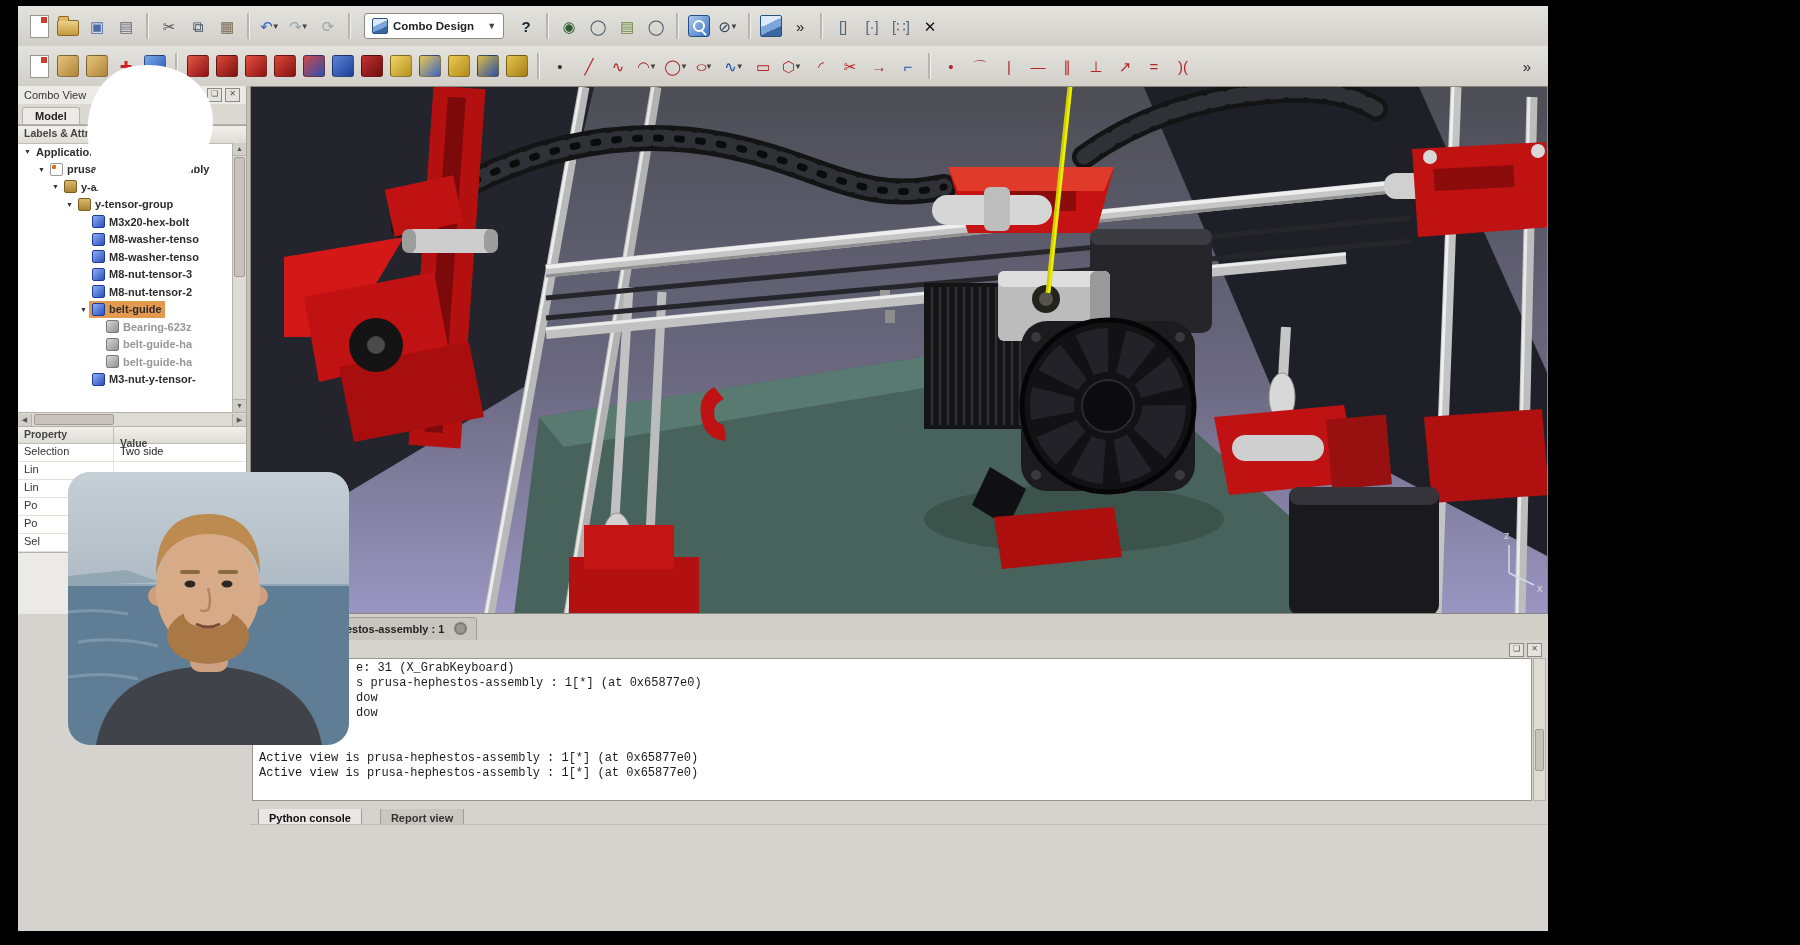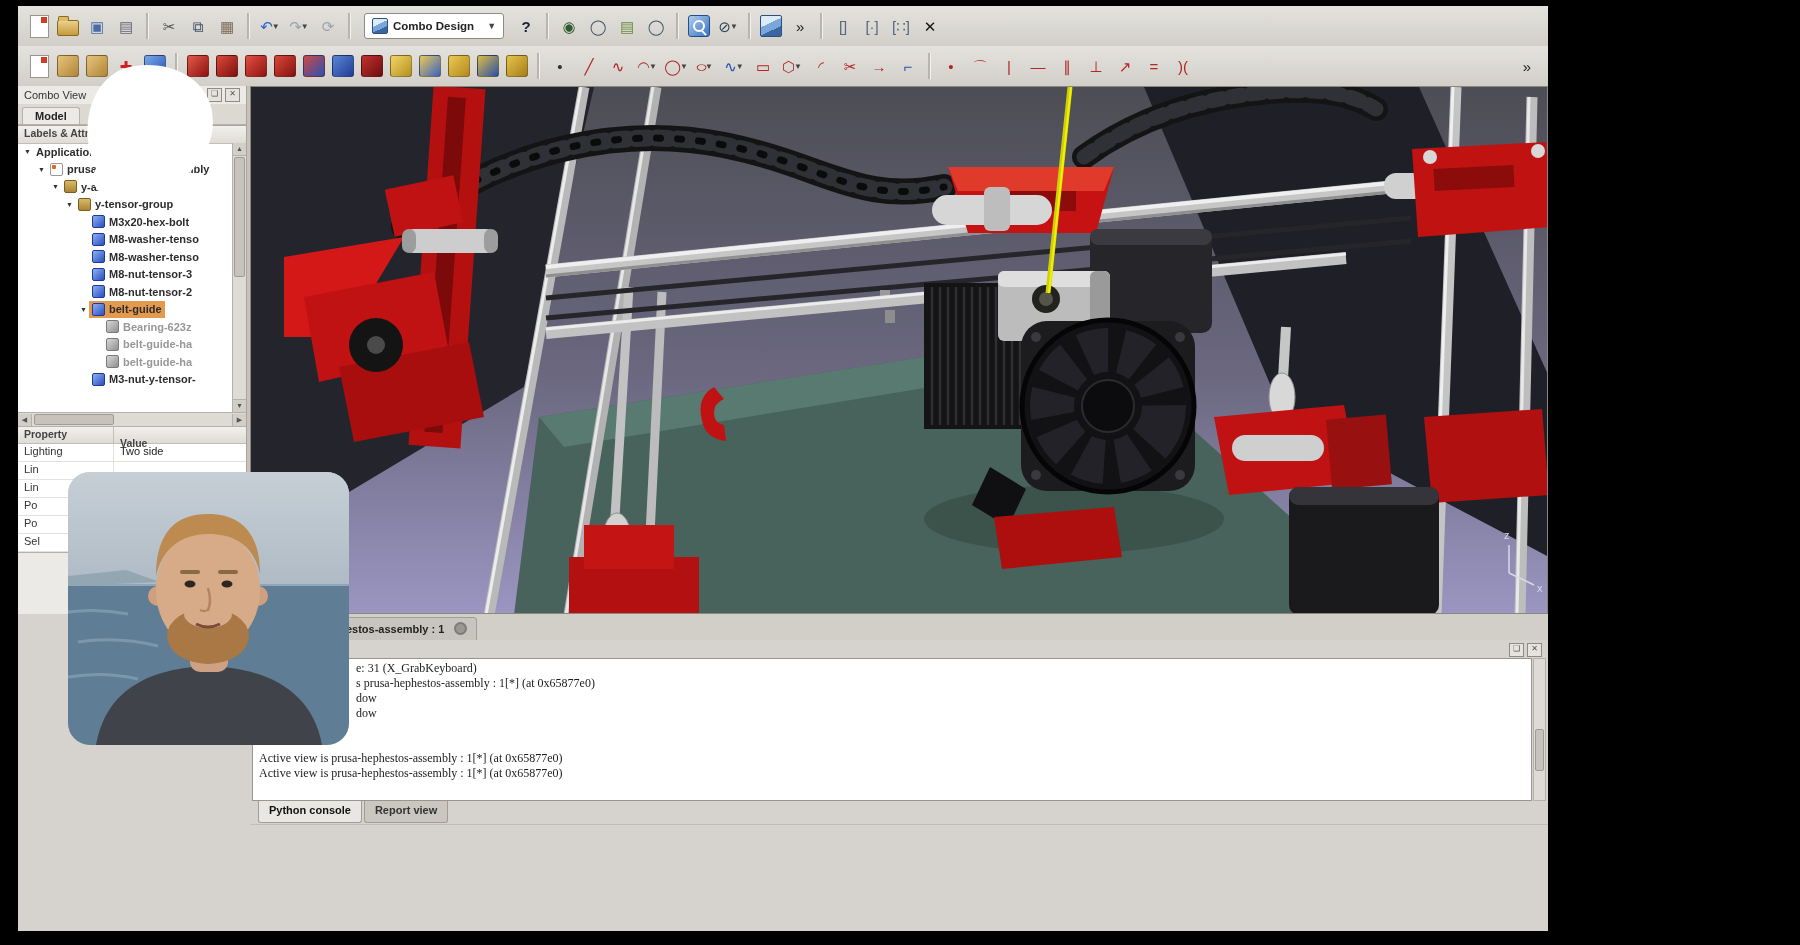--- a/index.html
+++ b/index.html
@@ -83,25 +83,25 @@
   #viewport svg{display:block}
   #vtabs{position:absolute;left:232px;right:0;top:608px;height:26px;background:#d2cfc9;border-bottom:1px solid #b5b1aa;display:flex;align-items:center;padding-left:8px}
   .vtab{display:flex;align-items:center;gap:5px;background:#c8c5bf;border:1px solid #a29e97;border-radius:3px 3px 0 0;height:22px;margin-top:3px;padding:0 9px;font-size:11px;font-weight:bold;color:#222}
   .vtab .ti{margin-right:0}
   .vtab-close{width:13px;height:13px;border-radius:50%;background:#9a9792;border:2px solid #7e7b76;box-sizing:border-box;margin-left:5px}
 
   
   #console{position:absolute;left:232px;right:0;top:634px;bottom:0;background:#d6d3ce}
   #console-head{height:18px;position:relative}
   #console-head .wbtns{position:absolute;right:6px;top:3px}
-  #console-out{position:absolute;left:2px;right:16px;top:18px;height:143px;background:#fff;border:1px solid #9a968f;font-family:Liberation Serif, serif;font-size:12px;line-height:15px;color:#1c1c1c;overflow:hidden;padding-top:2px;box-sizing:border-box}
+  #console-out{position:absolute;left:2px;right:16px;top:18px;height:143px;background:#fff;border:1px solid #9a968f;font-family:Liberation Mono, monospace;font-size:12px;line-height:15px;color:#1c1c1c;overflow:hidden;padding-top:2px;box-sizing:border-box}
   .cline{white-space:pre}
   #console-vscroll{position:absolute;right:2px;top:18px;height:143px;width:13px;background:#dedbd5;border:1px solid #b5b1aa;box-sizing:border-box}
   #console-vscroll .sthumb{top:70px;height:40px}
-  #console-tabs{position:absolute;left:2px;top:161px;height:22px;display:flex;gap:2px;padding-left:6px}
+  #console-tabs{position:absolute;left:2px;top:169px;height:22px;display:flex;gap:18px;padding-left:6px}
   .ctab{font-size:11px;font-weight:bold;color:#333;background:#cac7c1;border:1px solid #a29e97;border-top:none;border-radius:0 0 3px 3px;padding:3px 10px 0 10px}
   .ctab.active{background:#e9e7e3;color:#111}
   #console-status{position:absolute;left:0;right:0;top:184px;bottom:0;background:#d6d3ce;border-top:1px solid #c2beb7}
 
   
   #blob{position:absolute;left:86px;top:64px;width:128px;height:126px;background:#fff;border-radius:44% 56% 58% 42%/58% 46% 54% 42%;transform:rotate(-12deg)}
   #blob-tail{position:absolute;left:94px;top:156px;width:48px;height:42px;background:#fff;border-radius:50% 50% 62% 38%/55% 45% 58% 42%;transform:rotate(18deg)}
   #webcam{position:absolute;left:68px;top:472px;width:281px;height:273px;border-radius:22px;overflow:hidden;background:#b9c3cc}
 </style>
 </head>
@@ -468,21 +468,21 @@
       <div class="hthumb"></div>
       <div style="flex:1"></div>
       <div class="harr" style="border-left:1px solid #b5b1aa;border-right:none">▶</div>
     </div>
     <div id="prop-hdr">
       <div class="c1">Property</div>
       <div class="c2">Value</div>
     </div>
     <div id="prop-rows">
         <div class="prow">
-          <div class="c1">Lighting</div>
+          <div class="c1">Selection</div>
           <div class="c2">Two side</div>
         </div>
         <div class="prow">
           <div class="c1">Lin</div>
           <div class="c2"></div>
         </div>
         <div class="prow">
           <div class="c1">Lin</div>
           <div class="c2"></div>
         </div>

